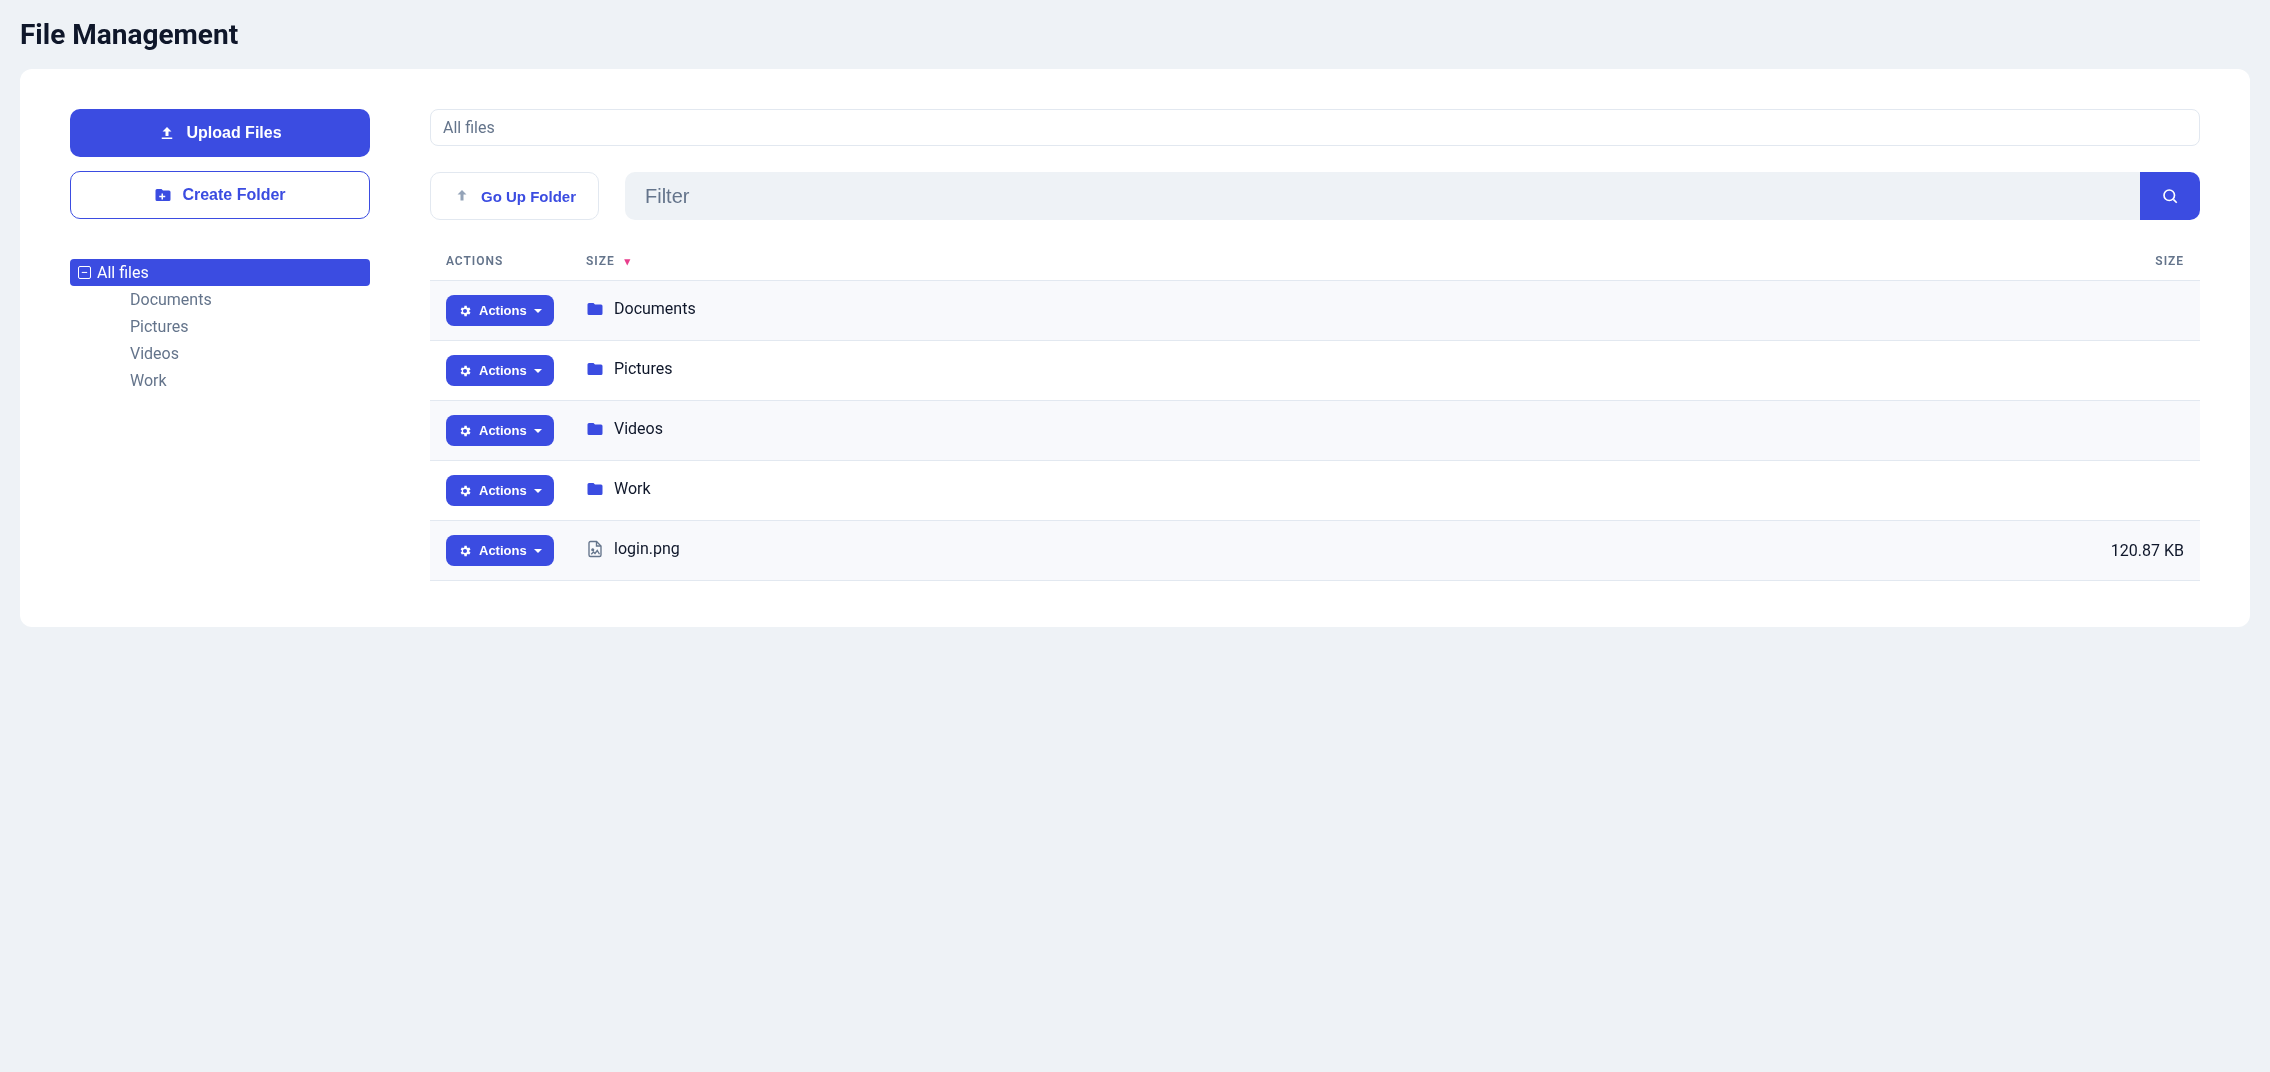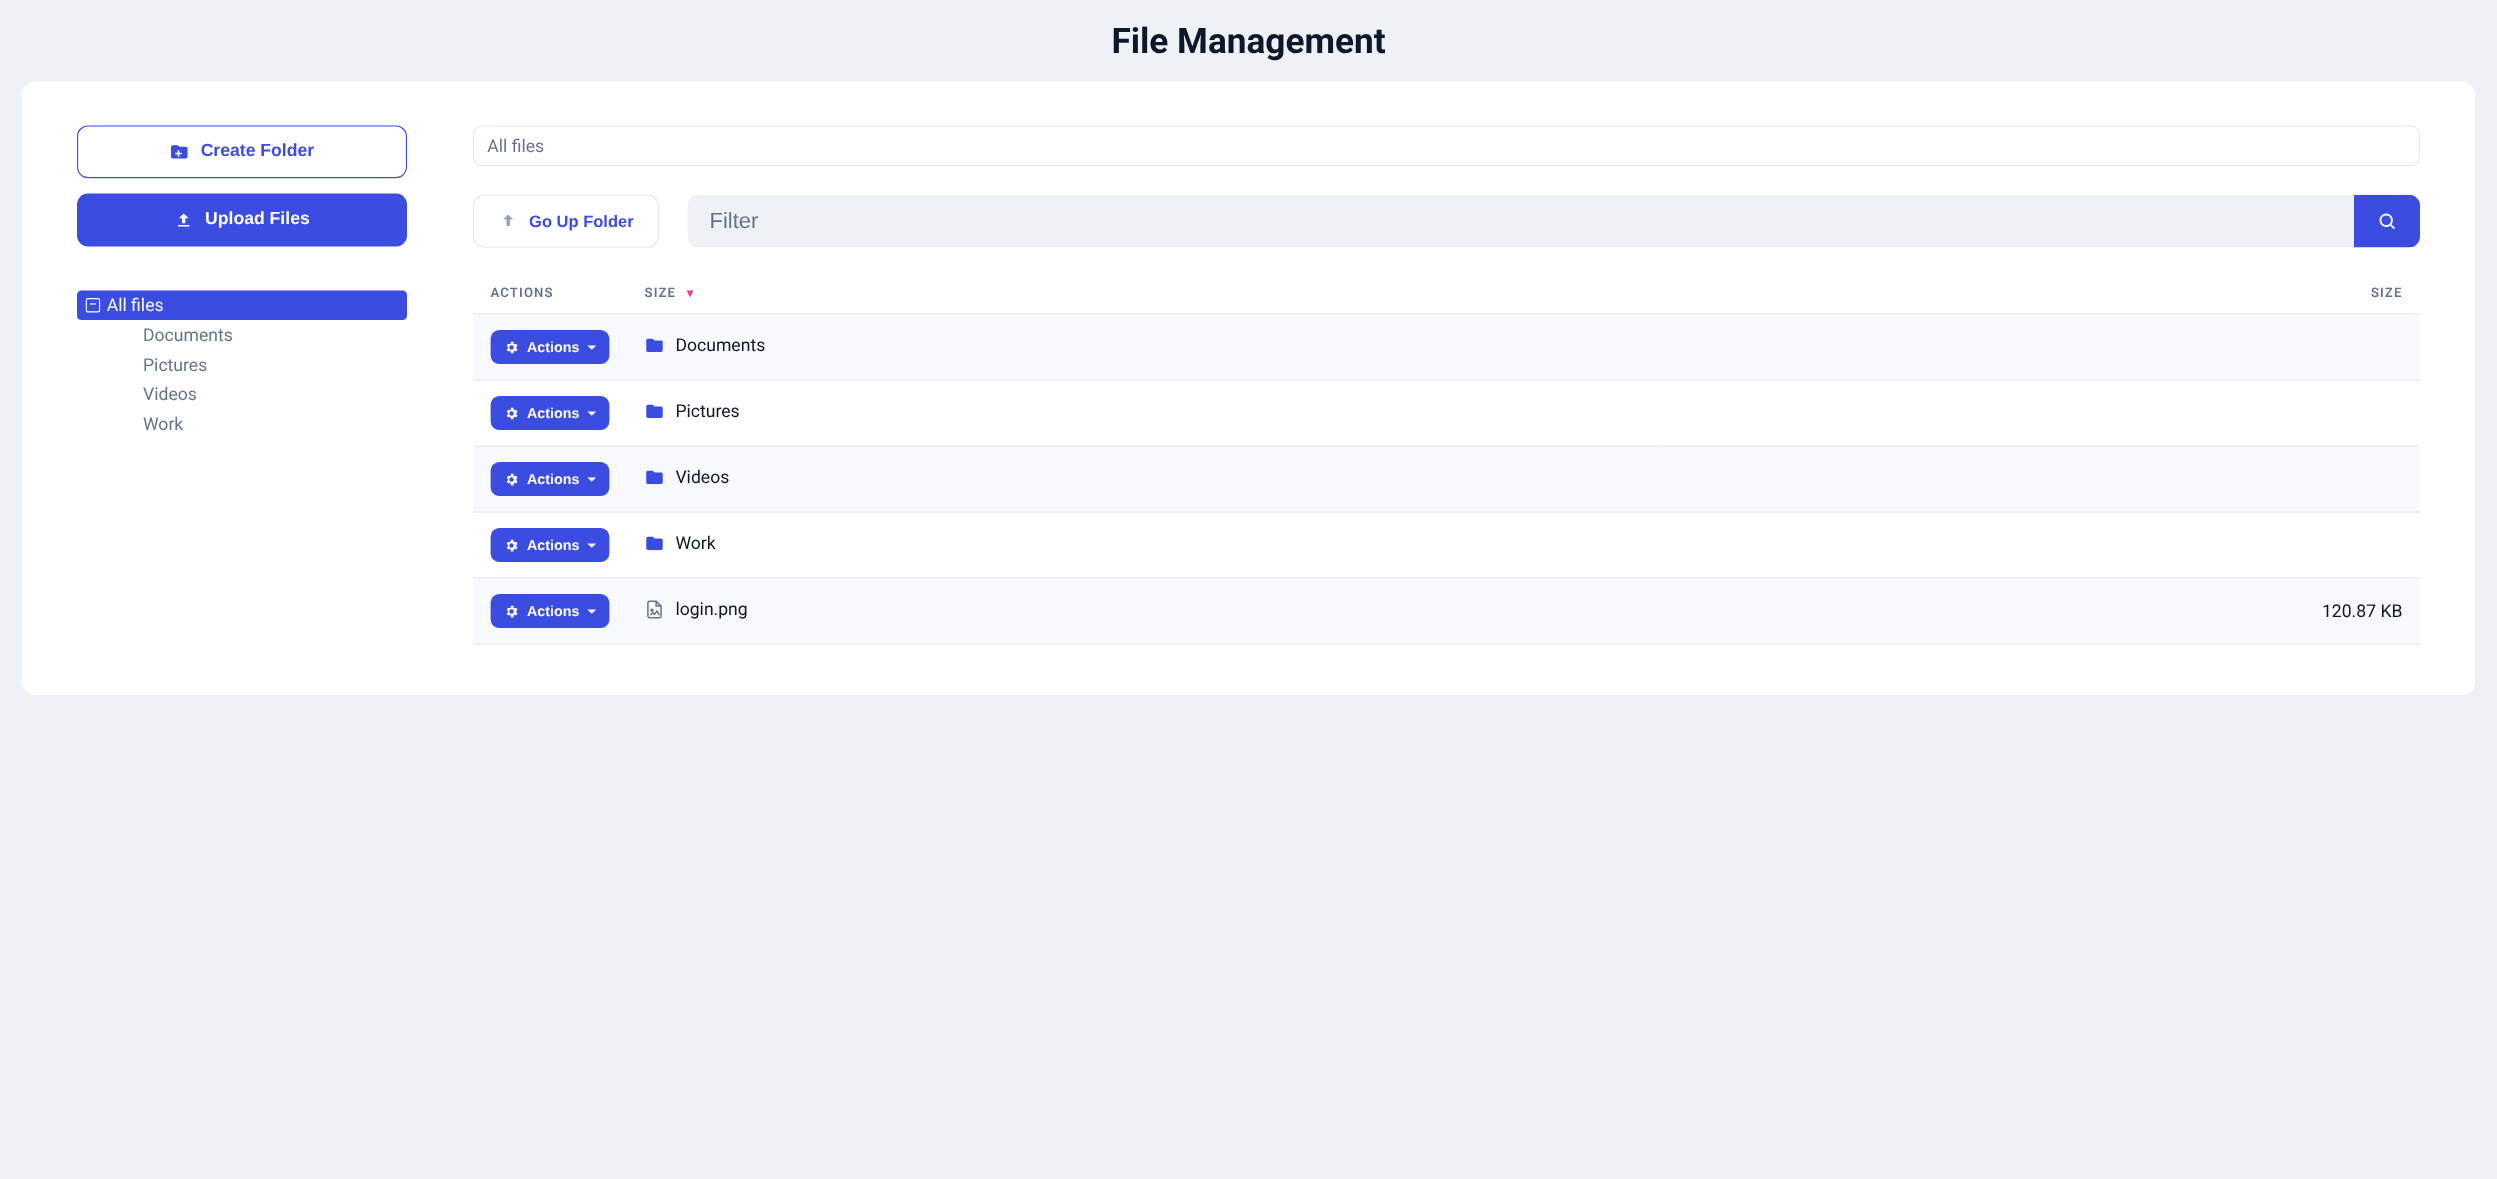--- a/index.html
+++ b/index.html
@@ -19,24 +19,23 @@
   body {
     margin: 0;
     background: var(--bg);
     font-family: -apple-system, BlinkMacSystemFont, "Segoe UI", Roboto, Helvetica, Arial, sans-serif;
     color: var(--text);
     font-size: 14px;
   }
   .page { padding: 18px 20px 40px 20px; }
   h1.page-title {
     margin: 0 0 18px 0;
-    font-size: 32px;
+    font-size: 28px;
     font-weight: 700;
     color: var(--text-dark);
-    text-align: center;
   }
   .card {
     background: var(--card);
     border-radius: 12px;
     padding: 40px 50px 46px 50px;
     display: flex;
     gap: 60px;
   }
   
   .sidebar { width: 300px; flex-shrink: 0; }
@@ -232,31 +231,31 @@
 </style>
 </head>
 <body>
 
 <div class="page">
   <h1 class="page-title">File Management</h1>
 
   <div class="card">
 
     <aside class="sidebar">
+      <button class="btn btn-primary">
+        <svg class="ic" viewBox="0 0 24 24" fill="currentColor">
+            <path d="M5 20h14v-2H5v2zm7-16L6 10h4v6h4v-6h4l-6-6z"></path>
+          </svg>
+        <span>Upload Files</span>
+      </button>
       <button class="btn btn-outline">
         <svg class="ic" viewBox="0 0 24 24" fill="currentColor">
             <path d="M10 4H4a2 2 0 0 0-2 2v12a2 2 0 0 0 2 2h16a2 2 0 0 0 2-2V8a2 2 0 0 0-2-2h-8l-2-2zm2 9h3v2h-3v3h-2v-3H7v-2h3v-3h2v3z"></path>
           </svg>
         <span>Create Folder</span>
-      </button>
-      <button class="btn btn-primary">
-        <svg class="ic" viewBox="0 0 24 24" fill="currentColor">
-            <path d="M5 20h14v-2H5v2zm7-16L6 10h4v6h4v-6h4l-6-6z"></path>
-          </svg>
-        <span>Upload Files</span>
       </button>
 
       <div class="tree">
         <div class="tree-node active">
           <span class="caret-box"></span>
           <span>All files</span>
         </div>
         <div class="tree-children">
           <div class="tree-node">
             <span>Documents</span>

